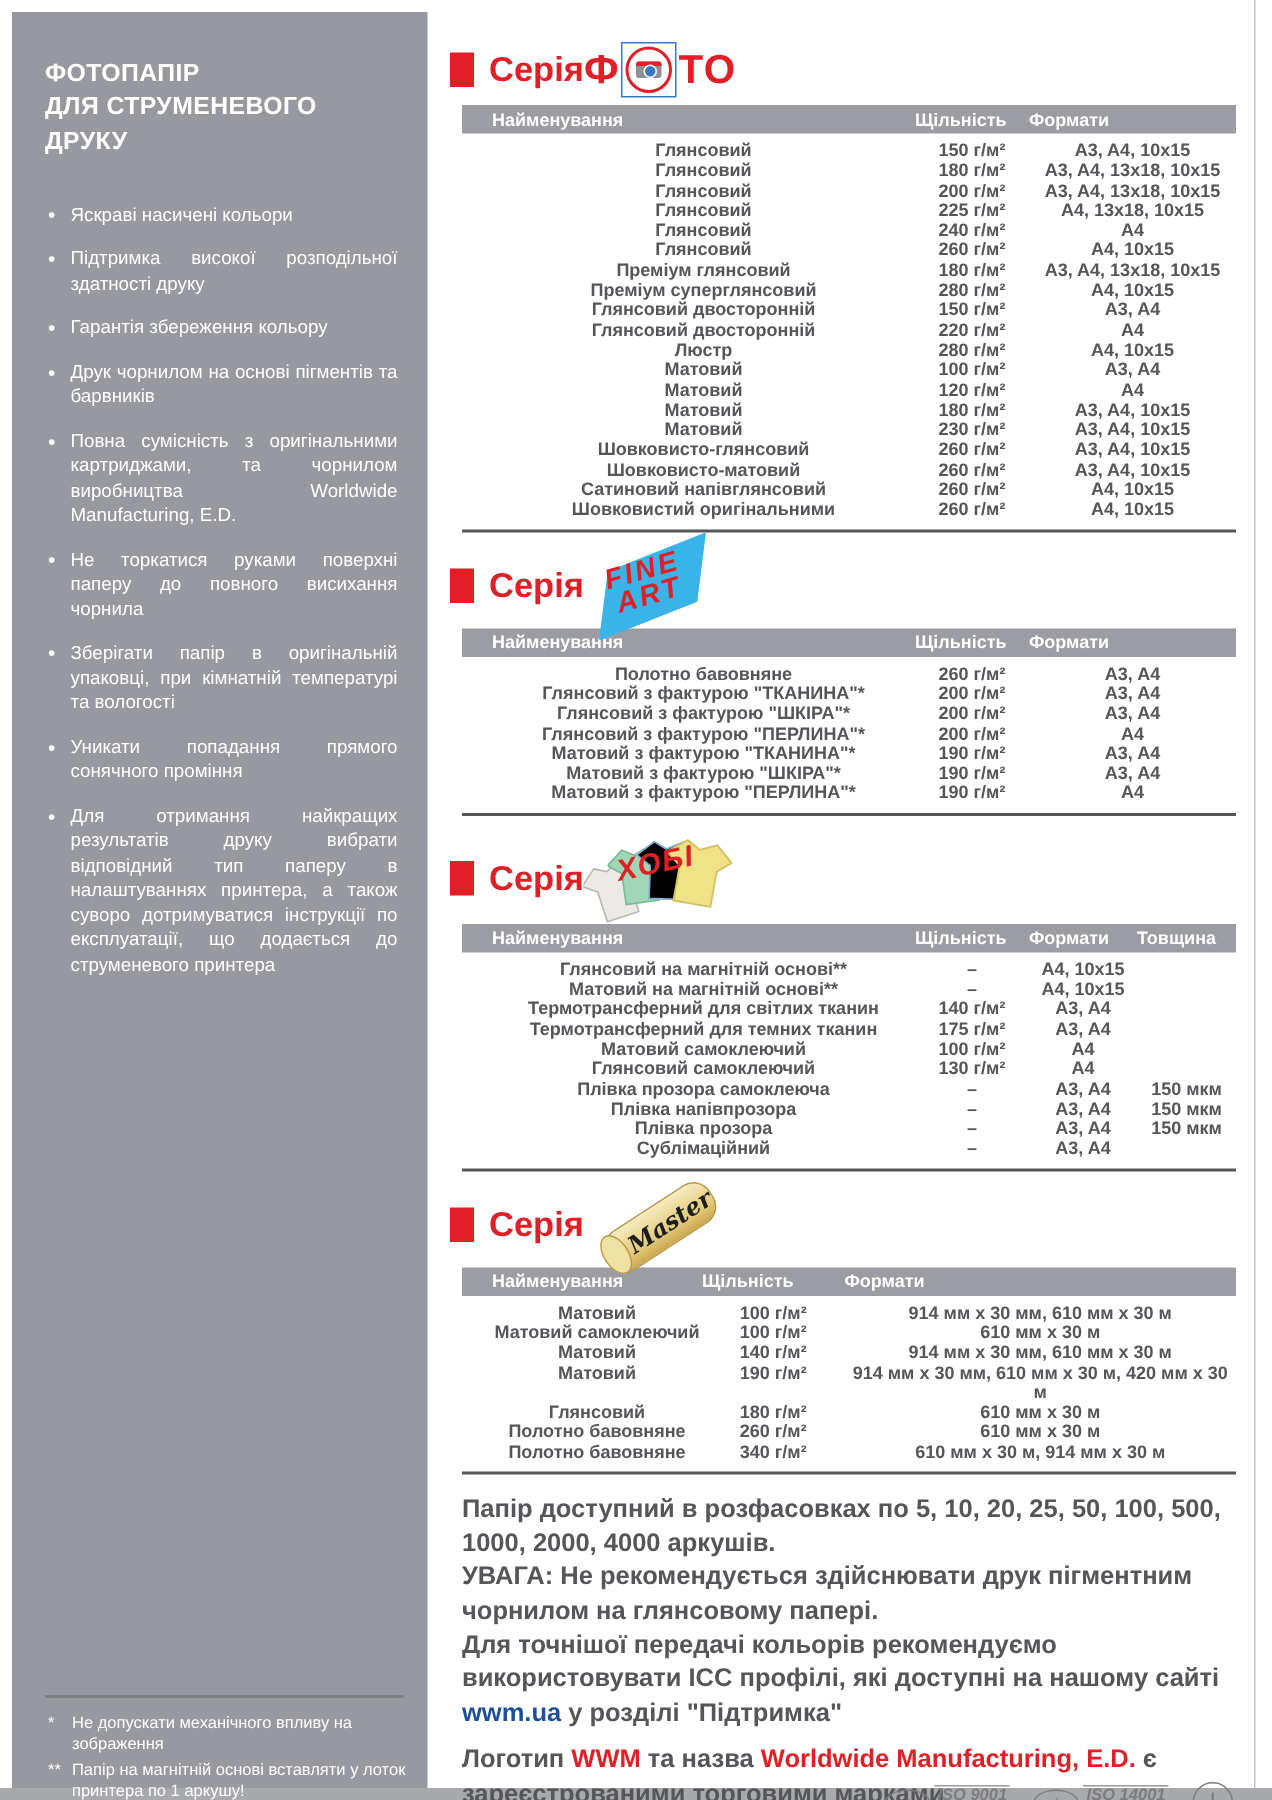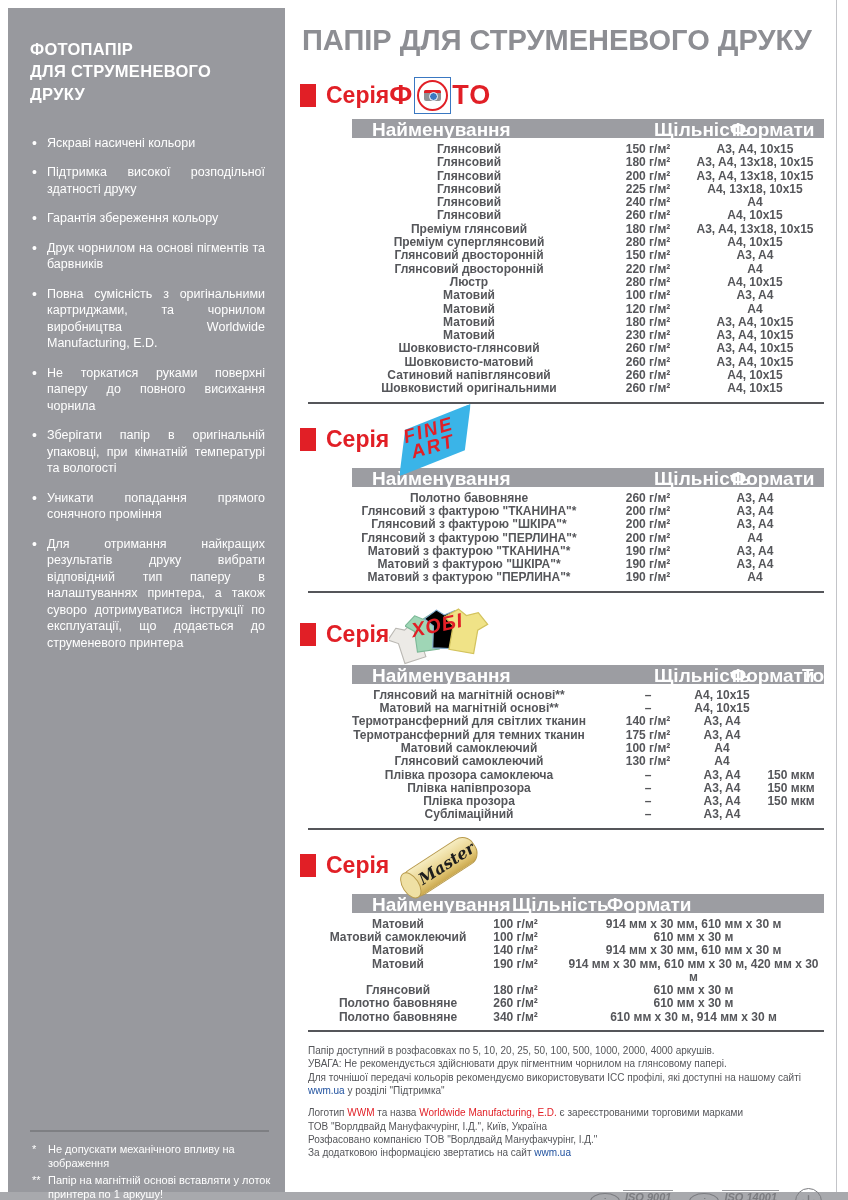--- a/index.html
+++ b/index.html
@@ -29,22 +29,22 @@
   .main { position:absolute; left:300px; top:8px; width:526px; }
   .page-title { color:#8d8e93; font-weight:bold; font-size:29px; margin:16px 0 0 2px; letter-spacing:0; }
 
   .section-head { display:flex; align-items:center; margin-top:14px; height:48px; }
   .red-sq { width:16px; height:23px; background:#e11f26; margin-right:10px; flex:0 0 16px; }
   .series-label { color:#e11f26; font-size:23px; font-weight:bold; white-space:nowrap; }
 
   
   .tbl { margin-left:8px; width:516px; border-bottom:2px solid #55565a; padding-bottom:6px; box-sizing:border-box; }
   .thead {
-    background:#9c9da2; color:#fff; font-weight:bold; font-size:19px; height:19px;
-    display:grid; align-items:center; padding-left:20px; box-sizing:border-box;margin-left:44px;
+    background:#9c9da2; color:#fff; font-weight:bold; font-size:12px; height:19px;
+    display:grid; align-items:center; padding-left:20px; box-sizing:border-box;
   }
   .rows { padding-top:5px; }
   .trow { display:grid; padding-left:20px; font-size:12px; font-weight:bold; color:#55565a; line-height:13.3px;text-align:center; }
   .grid-std .thead,  .grid-std .trow  { grid-template-columns:282px 76px 1fr; }
   .grid-hobby .thead,.grid-hobby .trow{ grid-template-columns:282px 76px 72px 1fr; }
   .grid-master .thead,.grid-master .trow{ grid-template-columns:140px 95px 1fr; }
 
   
   .logo-foto { display:flex; align-items:center; color:#e11f26; font-weight:bold; font-size:27px; letter-spacing:1px; }
   .cam-frame { width:37px; height:37px; border:1px solid #3a78c2; display:flex; align-items:center; justify-content:center; margin:0 1px; box-sizing:border-box; }
@@ -72,21 +72,21 @@
     background:linear-gradient(180deg,#f6ecc0,#e3c878 70%,#caa84e); border:1px solid #b89a4a;
     border-radius:13px; transform:rotate(-33deg); }
   .master-roll::before { content:""; position:absolute; left:-3px; top:-1px; width:15px; height:27px;
     border-radius:50%; background:#efe0a4; border:1px solid #b89a4a; }
   .master-text { position:absolute; left:26px; top:17px; transform:rotate(-33deg);
     font-family:"DejaVu Serif", serif; font-style:italic; font-weight:bold; font-size:16px; color:#1d1d1d; }
 
   
   .footer { margin:12px 0 0 8px; }
   .fblock + .fblock { margin-top:9px; }
-  .fline { font-size:10px; font-weight:normal; color:#55565a; line-height:1.33; }
+  .fline { font-size:17px; font-weight:bold; color:#55565a; line-height:1.33; }
   .fline .link { color:#1d4f9e;text-align:center; }
   .fline .red { color:#e11f26; }
 
   
   .badges { position:absolute; right:26px; top:1188px; display:flex; align-items:center; gap:16px; color:#7b7c80; }
   .badge { display:flex; align-items:center; gap:3px; }
   .badge-oval { border:1.5px solid #7b7c80; border-radius:50%; width:28px; height:15px;
     display:flex; align-items:center; justify-content:center; font-size:9px; font-weight:bold;
     font-style:italic; letter-spacing:1px; flex:0 0 28px; }
   .badge-main { text-align:center; }
@@ -124,21 +124,20 @@
       <span class="ntext">Не допускати механічного впливу на зображення</span>
     </div>
     <div class="sb-note">
       <span class="mark">**</span>
       <span class="ntext">Папір на магнітній основі вставляти у лоток принтера по 1 аркушу!</span>
     </div>
   </div>
 </div>
 
 <div class="main">
-  <h1 class="page-title">ПАПІР ДЛЯ СТРУМЕНЕВОГО ДРУКУ</h1>
 
   <div class="section-head">
     <div class="red-sq"></div>
     <span class="series-label">Серія</span>
     <span class="logo-foto">
       <span>Ф</span>
       <span class="cam-frame">
         <span class="cam-circle">
           <span class="cam-body">
               <span class="cam-lens"></span>

